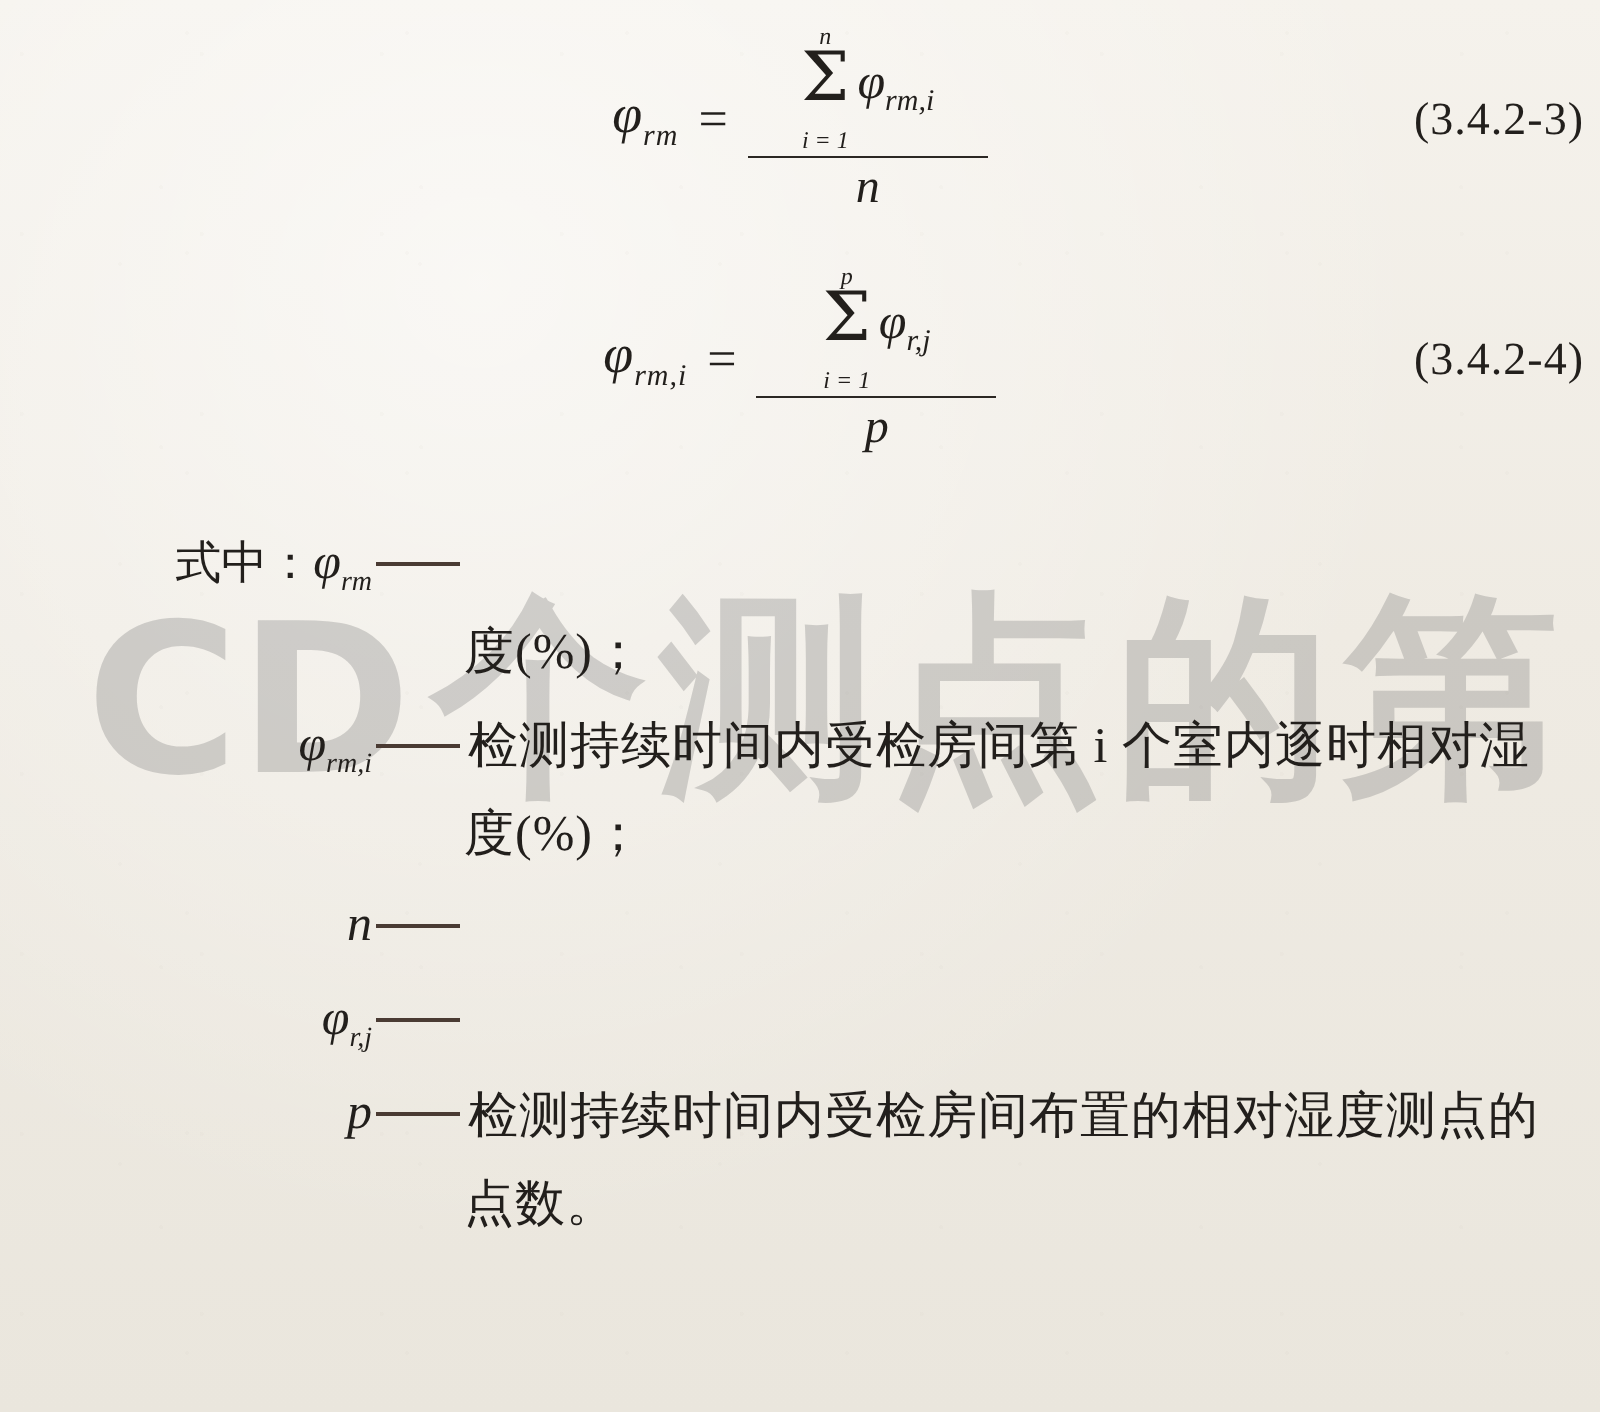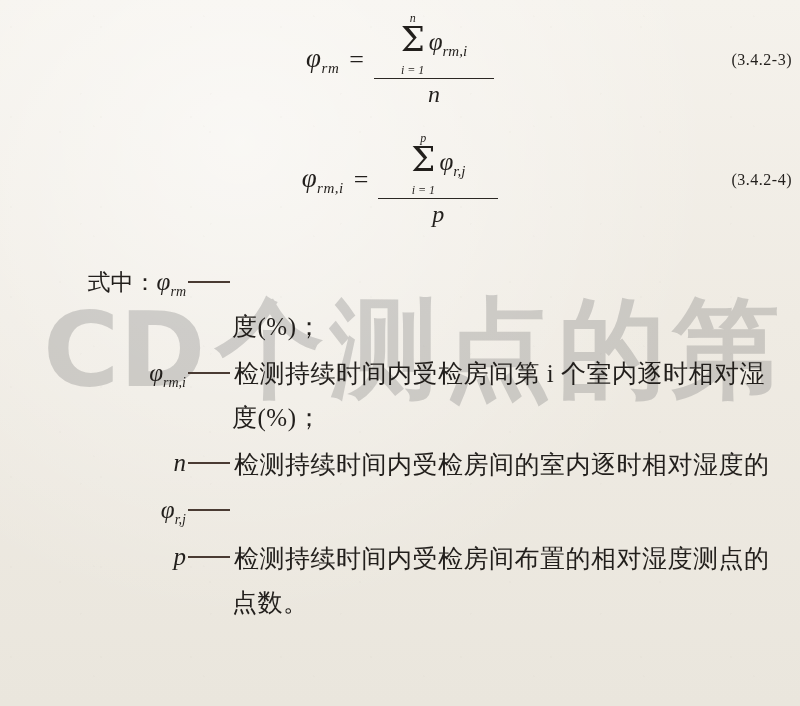--- a/index.html
+++ b/index.html
@@ -136,21 +136,21 @@
     font-style: italic;
     margin-top: 10px;
   }
   .summand {
     font-style: italic;
     font-size: 25px;
   }
   .eqnum {
     position: absolute;
     right: 8px;
-    font-size: 16px;
+    font-size: 23px;
     letter-spacing: 0.5px;
     font-family: "Liberation Serif", serif;
   }
 
   
   .defs {
     margin-top: 22px;
     font-size: 25px;
     line-height: 1.58;
   }
@@ -285,21 +285,20 @@
         <div class="dash"></div>
         <div class="def-text">检测持续时间内受检房间第 i 个室内逐时相对湿</div>
       </div>
       <div class="hang">度(%)；</div>
 
       <div class="def-row" style="margin-top:6px;">
         <div class="def-label">
           <span class="sym"><span>n</span><span class="sb"></span></span>
         </div>
         <div class="dash"></div>
-        <div class="def-text">检测持续时间内受检房间的室内逐时相对湿度的</div>
       </div>
 
       <div class="def-row" style="margin-top:6px;">
         <div class="def-label">
           <span class="sym"><span>φ</span><span class="sb">r,j</span></span>
         </div>
         <div class="dash"></div>
       </div>
 
       <div class="def-row" style="margin-top:6px;">

